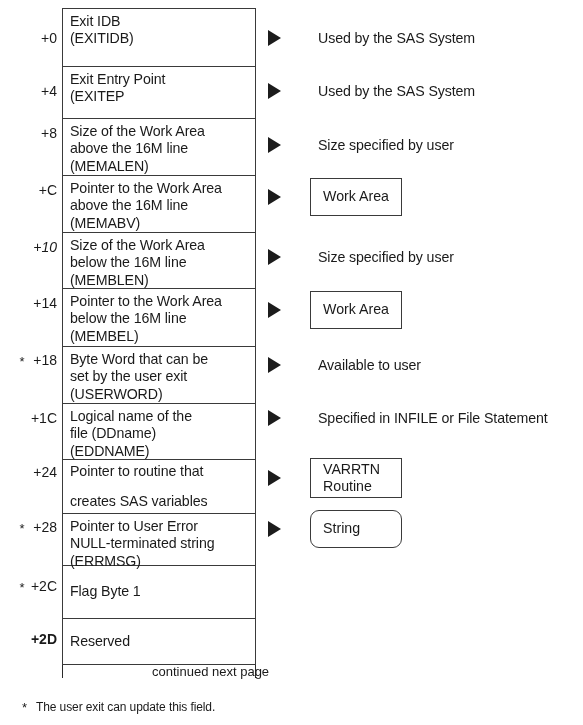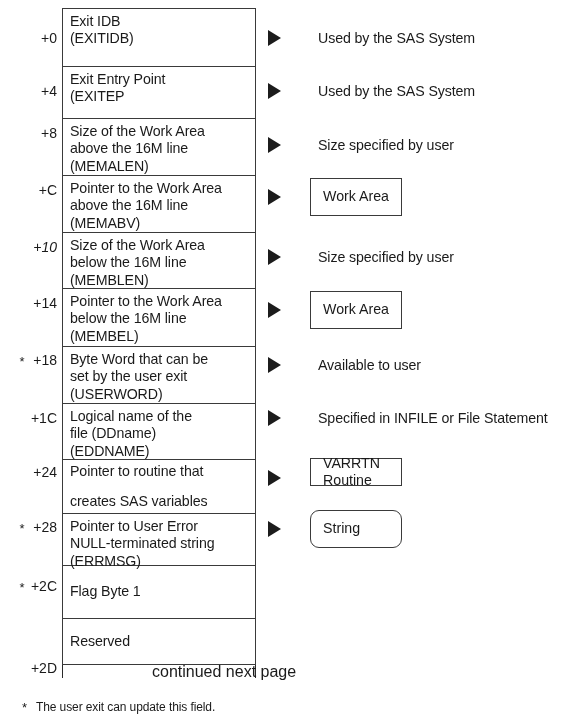--- a/index.html
+++ b/index.html
@@ -115,21 +115,21 @@
 
   
   .cont-tick {
     position: absolute;
     width: 0;
     border-left: 1.6px solid #2a2a2a;
     height: 13px;
   }
   .cont-label {
     position: absolute;
-    font-size: 16px;
+    font-size: 13px;
     line-height: 13px;
     white-space: pre;
     color: #1a1a1a;
   }
 
   
   .footnote {
     position: absolute;
     left: 22px;
     top: 698px;
@@ -183,21 +183,21 @@
     <span class="star" style="top:464px;"></span>
     <span class="offset-label" style="top:464px;">+24</span>
 
     <span class="star" style="top:521px;">*</span>
     <span class="offset-label" style="top:519px;">+28</span>
 
     <span class="star" style="top:580px;">*</span>
     <span class="offset-label" style="top:578px;">+2C</span>
 
     <span class="star" style="top:631px;"></span>
-    <span class="offset-label" style="top:660px;">+2D</span>
+    <span class="offset-label" style="top:631px;font-weight:bold;">+2D</span>
   </div>
 
   <div class="struct-box">
 
     <div class="struct-row" style="height:58px;">
       <span class="line">Exit IDB</span>
       <span class="line">(EXITIDB)</span>
     </div>
 
     <div class="struct-row" style="height:52px;">
@@ -285,21 +285,21 @@
   <span class="annot-text" style="left:318px; top:249px;">Size specified by user</span>
 
   <div class="annot-box" style="left:310px; top:291px; width:92px; height:38px;">
     <span class="line">Work Area</span>
   </div>
 
   <span class="annot-text" style="left:318px; top:357px;">Available to user</span>
 
   <span class="annot-text" style="left:318px; top:410px;">Specified in INFILE or File Statement</span>
 
-  <div class="annot-box" style="left:310px; top:458px; width:92px; height:28px;">
+  <div class="annot-box" style="left:310px; top:458px; width:92px; height:40px;">
     <span class="line">VARRTN</span>
     <span class="line">Routine</span>
   </div>
 
   <div class="annot-box" style="left:310px; top:510px; width:92px; height:38px;border-radius:9px;">
     <span class="line">String</span>
   </div>
 
   <div class="cont-tick" style="left:62px; top:665px;"></div>
   <div class="cont-tick" style="left:255px; top:665px;"></div>

